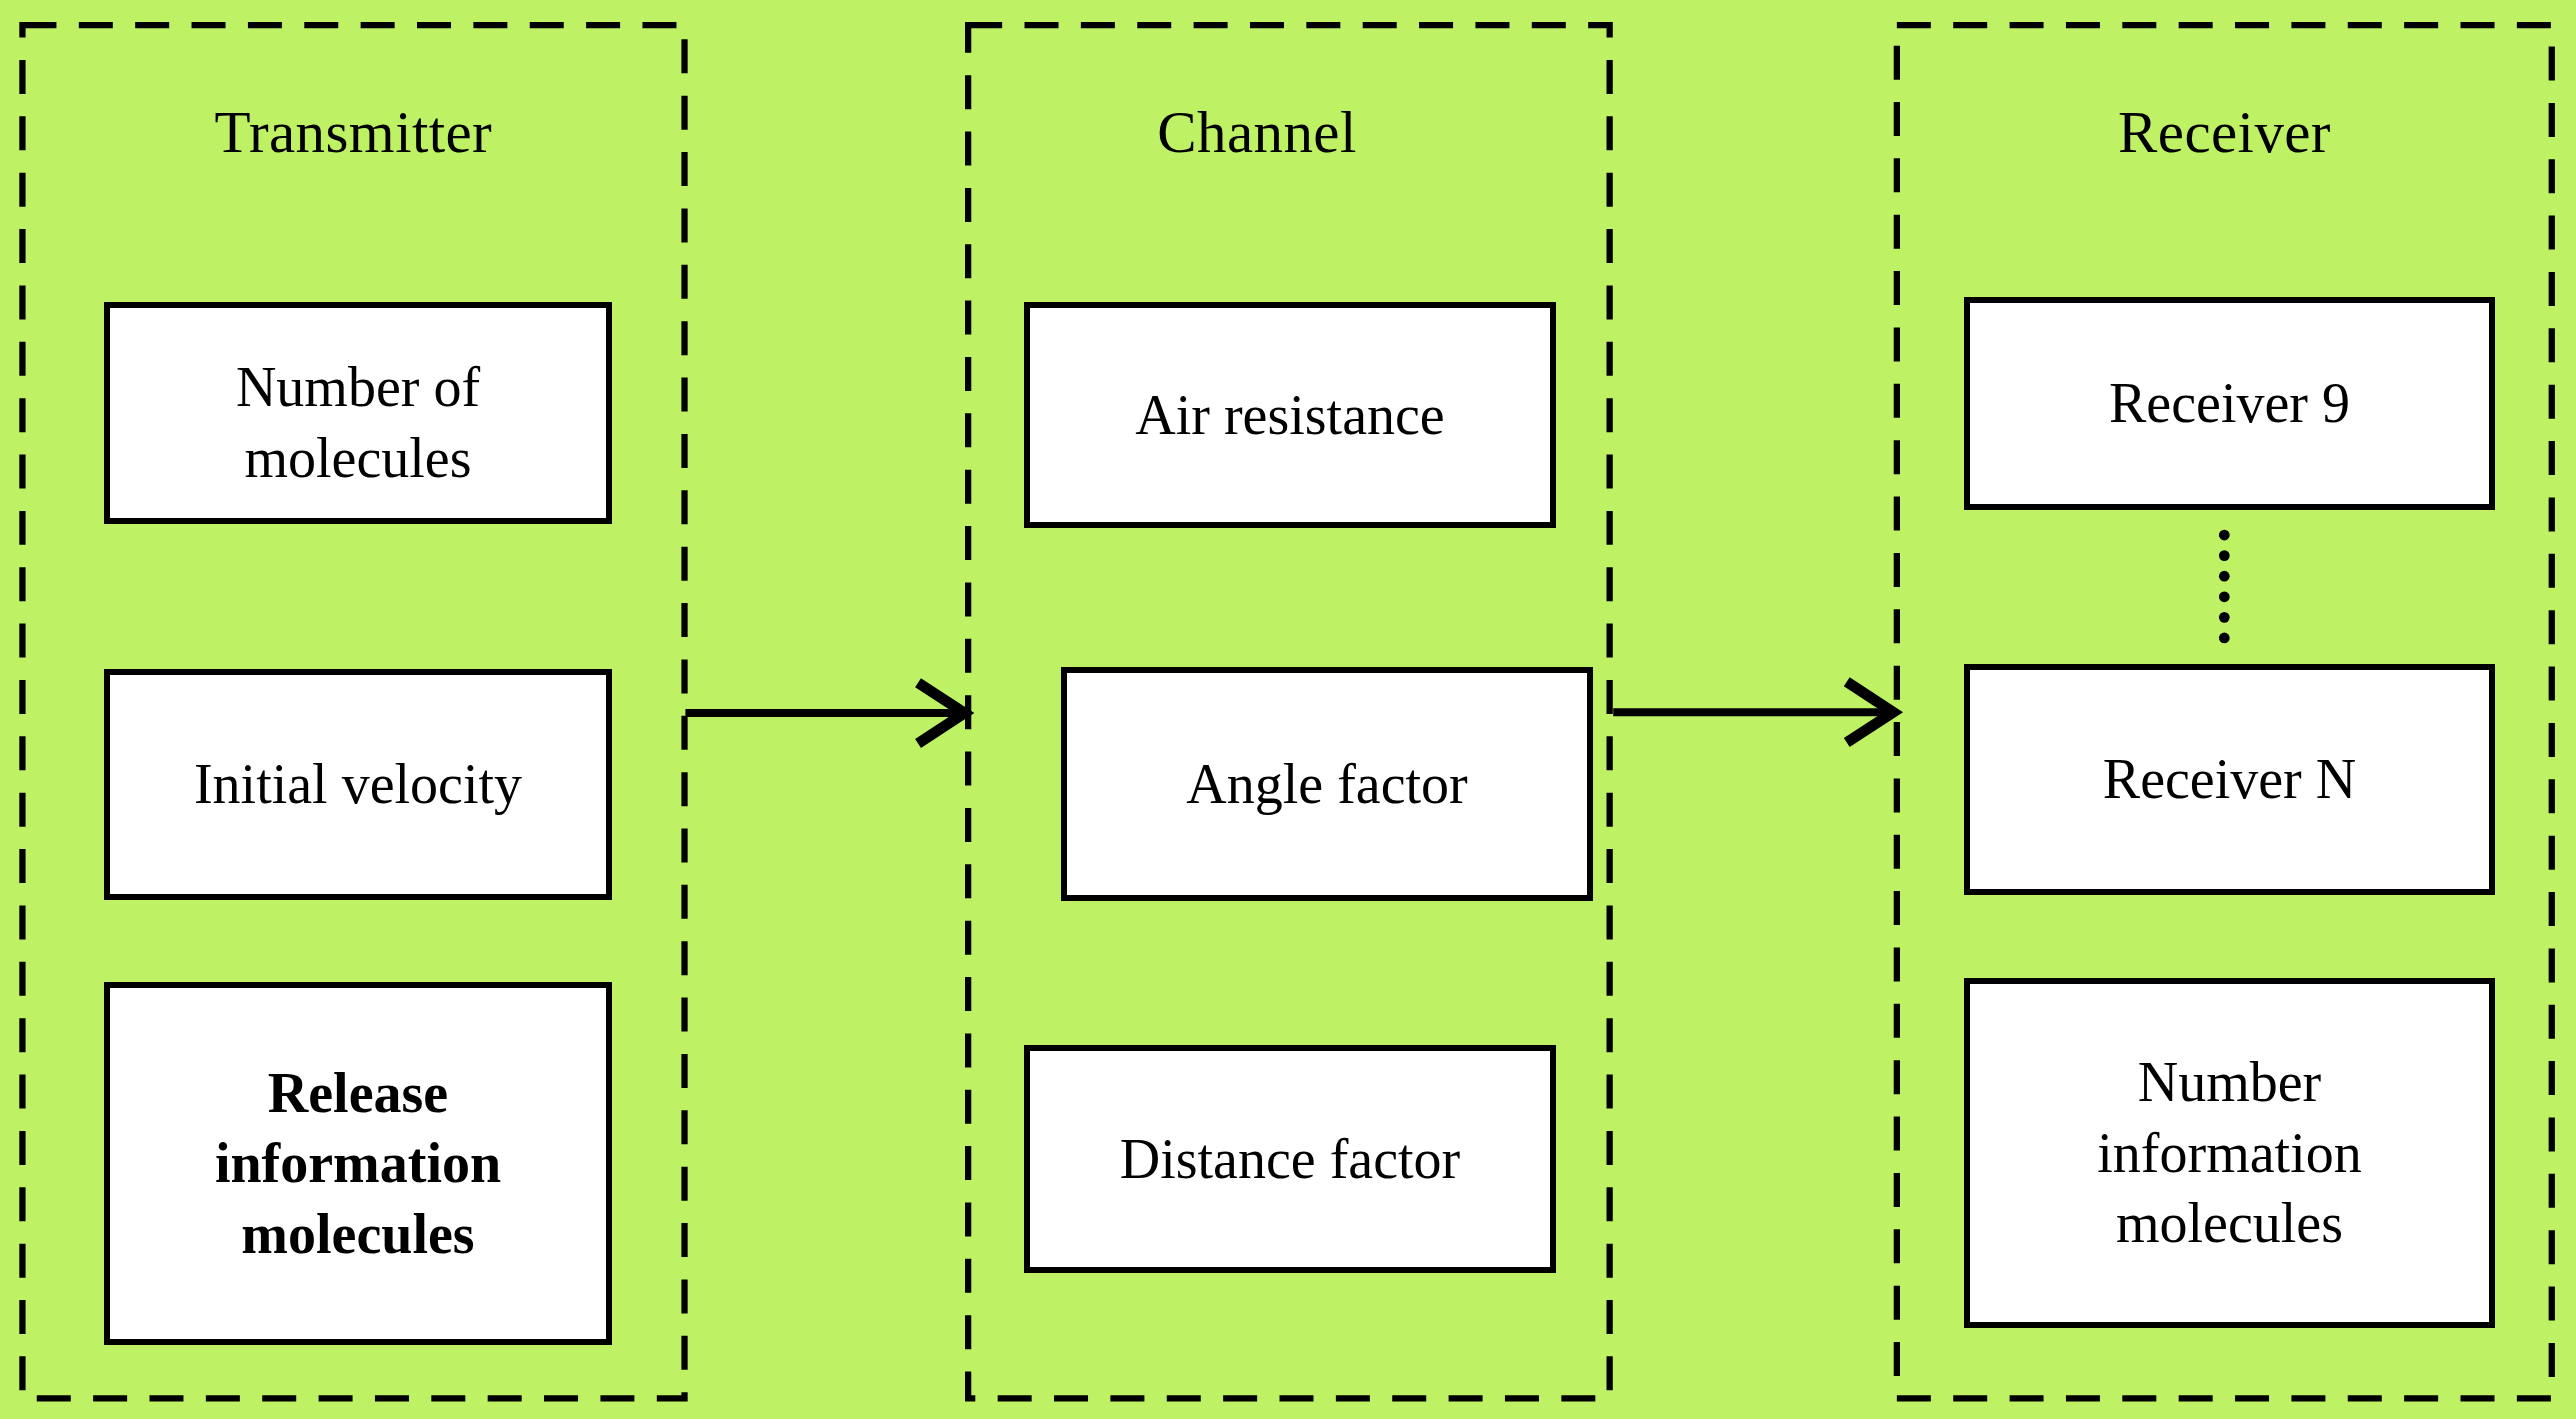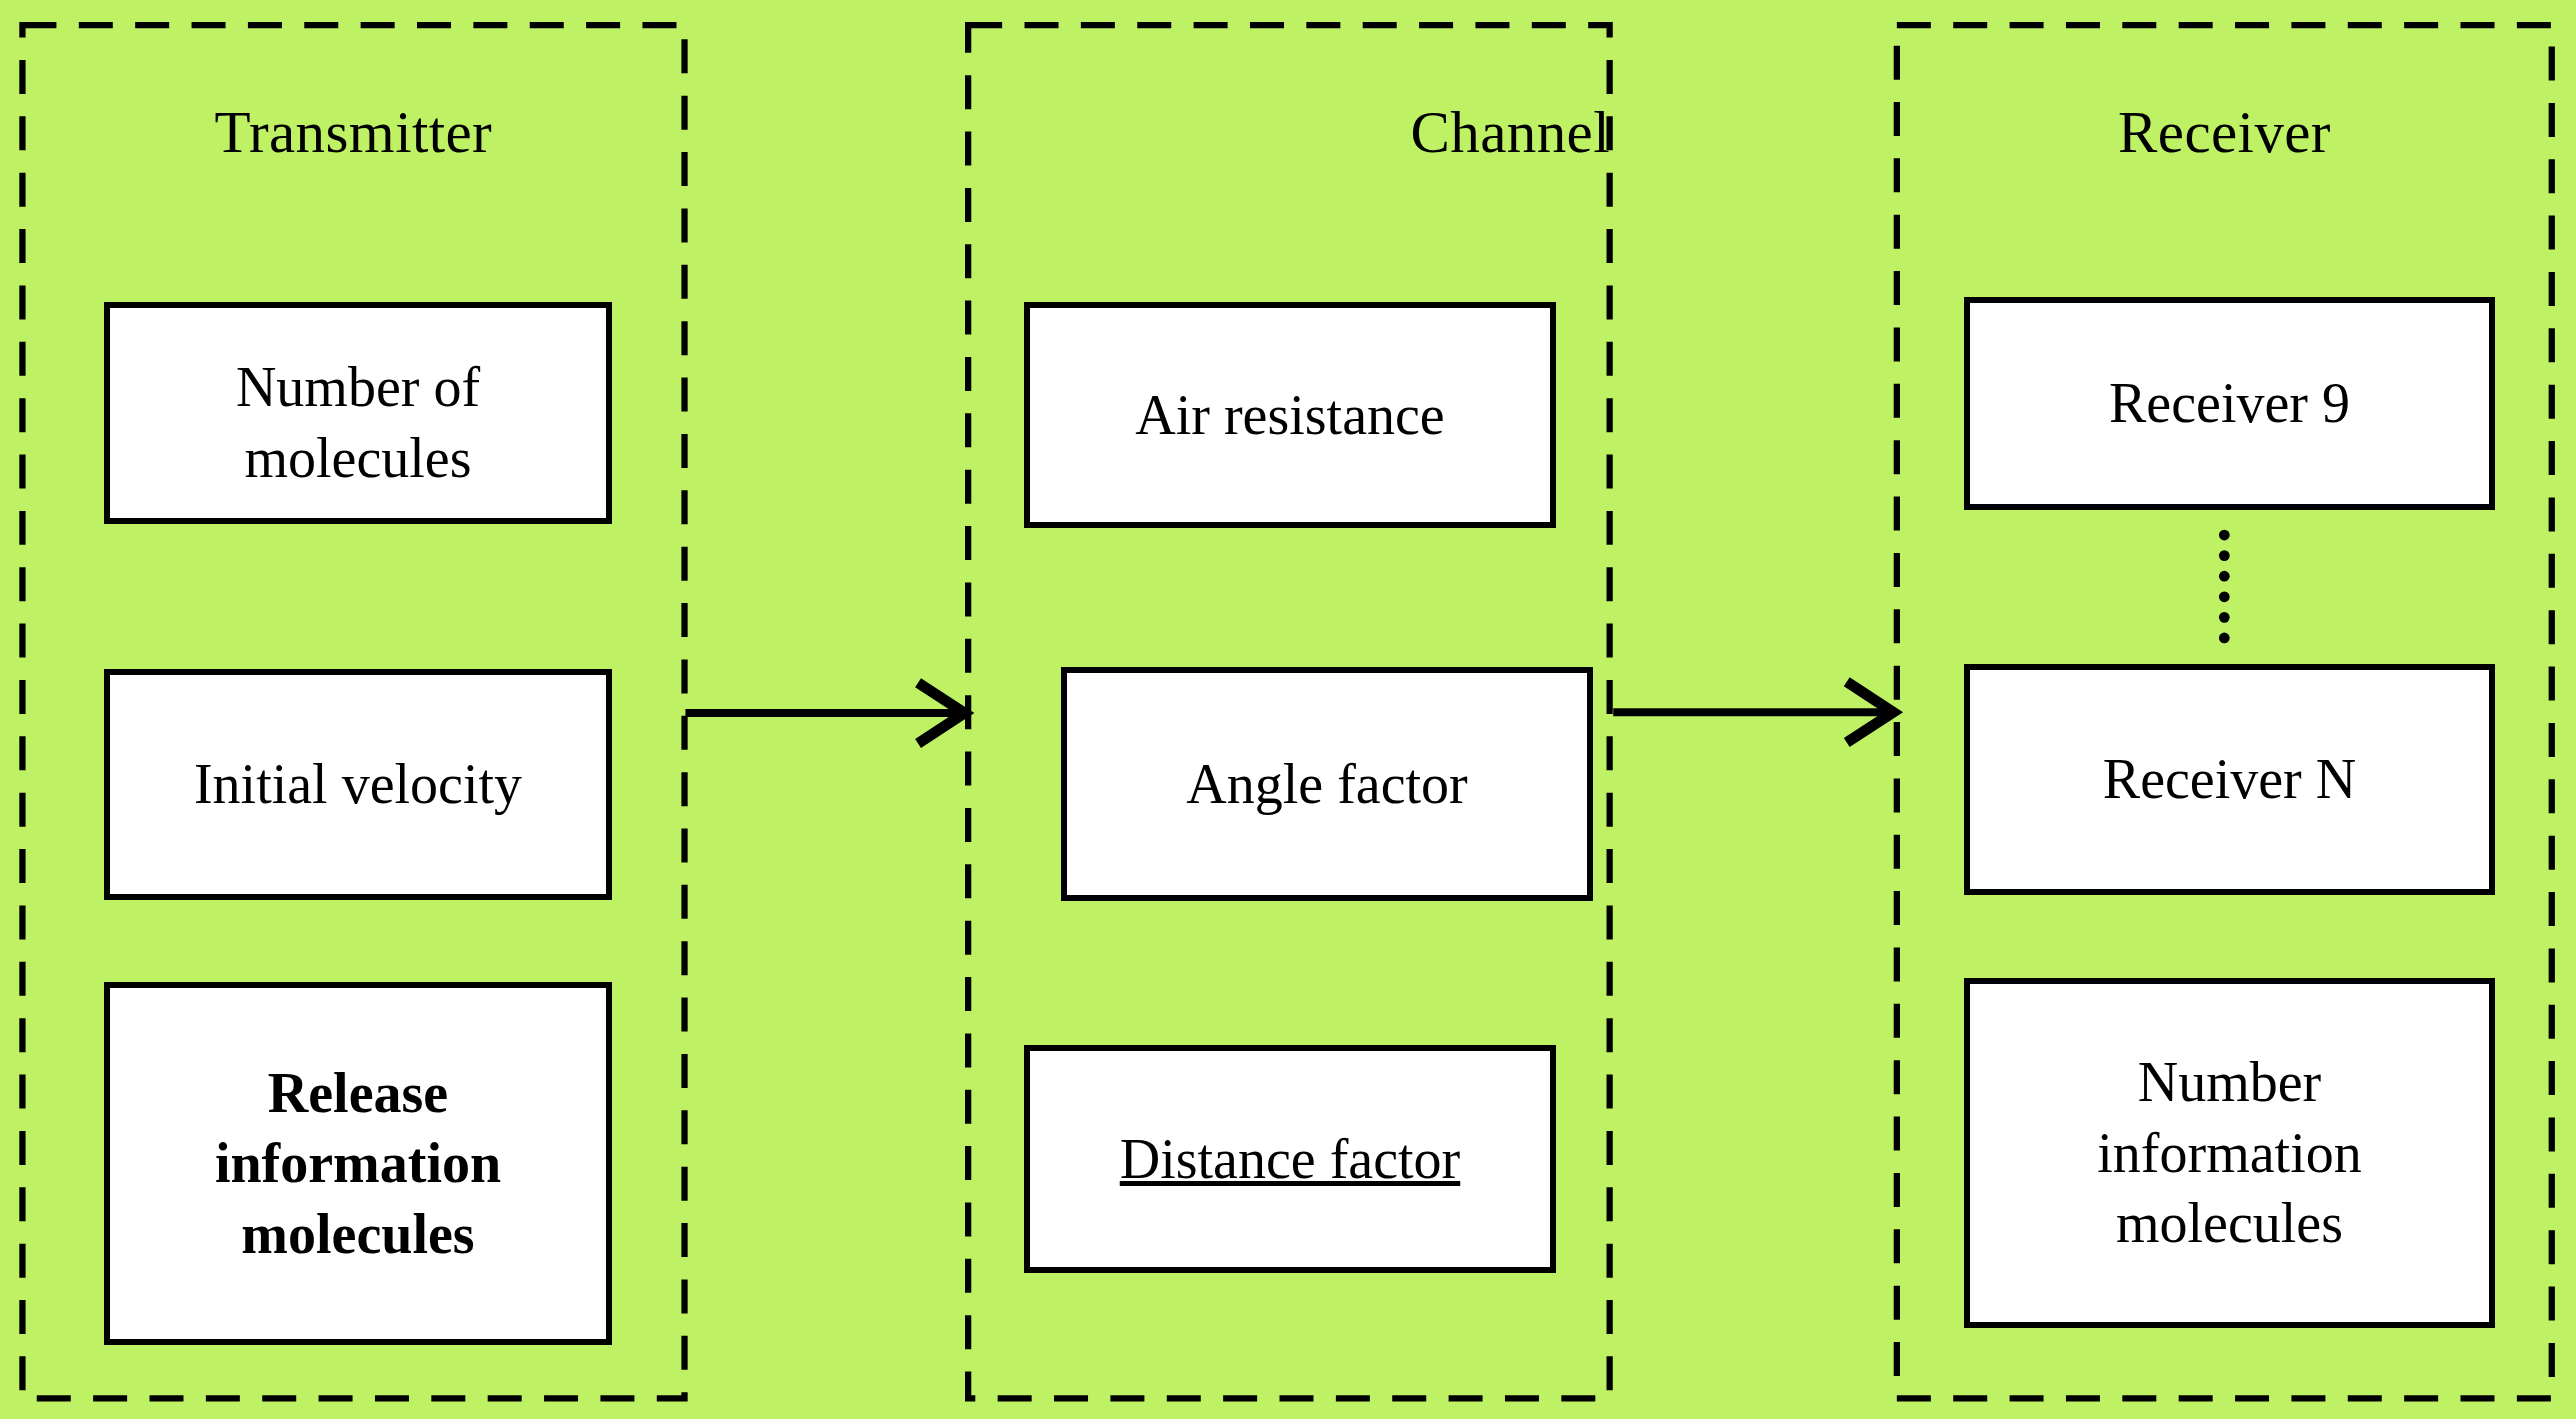--- a/index.html
+++ b/index.html
@@ -21,21 +21,21 @@
   .col-title {
     position: absolute;
     top: 100px;
     font-size: 59px;
     line-height: 1.1;
     text-align: center;
     white-space: nowrap;
     letter-spacing: 0.4px;
   }
   .title-transmitter { left: 22.4px;   width: 662px; }
-  .title-channel     { left: 968px; width: 642px; text-align: right; }
+  .title-channel     { left: 936px; width: 642px; }
   .title-receiver    { left: 1897px; width: 655px; }
   .node {
     position: absolute;
     box-sizing: border-box;
     border: 6.3px solid #000000;
     background: #ffffff;
     display: flex;
     align-items: center;
     justify-content: center;
     text-align: center;
@@ -46,21 +46,21 @@
   .node .lbl.w2 { max-width: 412px; margin-top: 20px; }
   .node .lbl.w3 { max-width: 358px; }
 
   
   .t-box1 { left: 104px;  top: 302px;  width: 508px; height: 222px; }
   .t-box2 { left: 104px;  top: 669px;  width: 508px; height: 231px; }
   .t-box3 { left: 104px;  top: 982px; width: 508px; height: 363px; font-weight: bold; }
   
   .c-box1 { left: 1024px; top: 302px;  width: 532px; height: 226px; }
   .c-box2 { left: 1024px; top: 667px;  width: 532px; height: 234px; margin-left: 37px; }
-  .c-box3 { left: 1024px; top: 1045px; width: 532px; height: 228px; text-decoration: underline; }
+  .c-box3 { left: 1024px; top: 1045px; width: 532px; height: 228px; }
   
   .r-box1 { left: 1964px; top: 297px;  width: 531px; height: 213px; }
   .r-box2 { left: 1964px; top: 664px;  width: 531px; height: 231px; }
   .r-box3 { left: 1964px; top: 978px; width: 531px; height: 350px; }
 </style>
 </head>
 <body>
 
 <div class="canvas">
 

